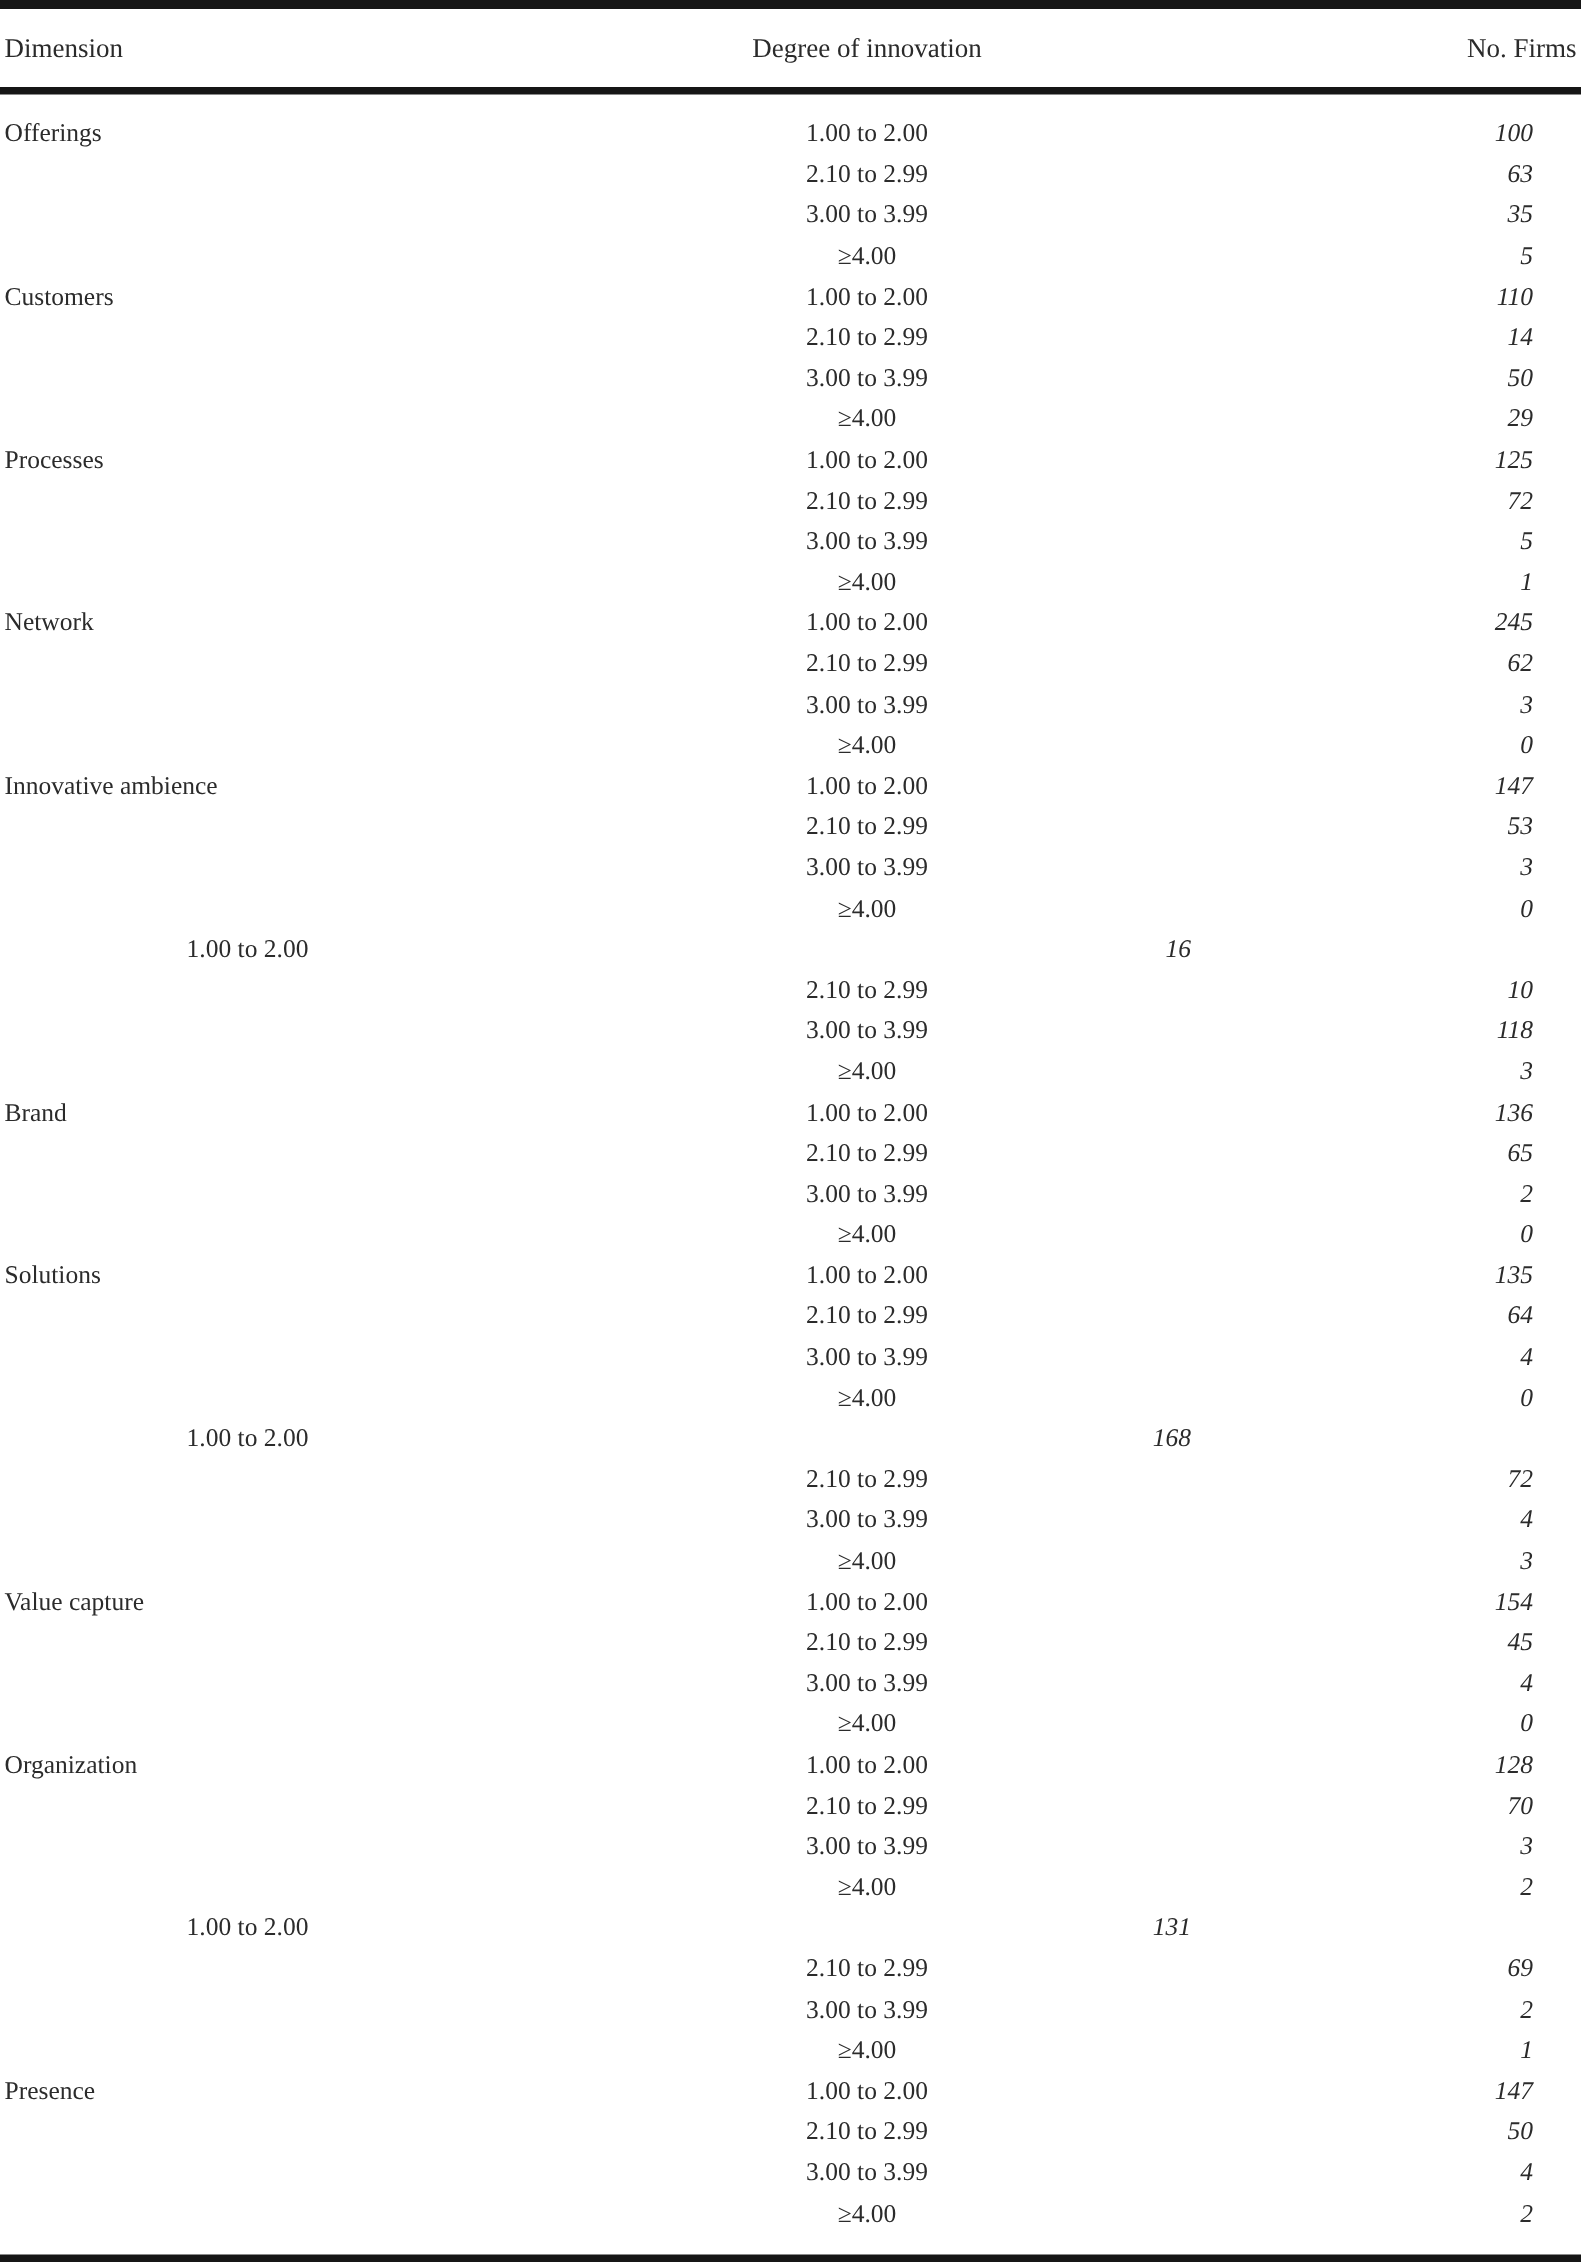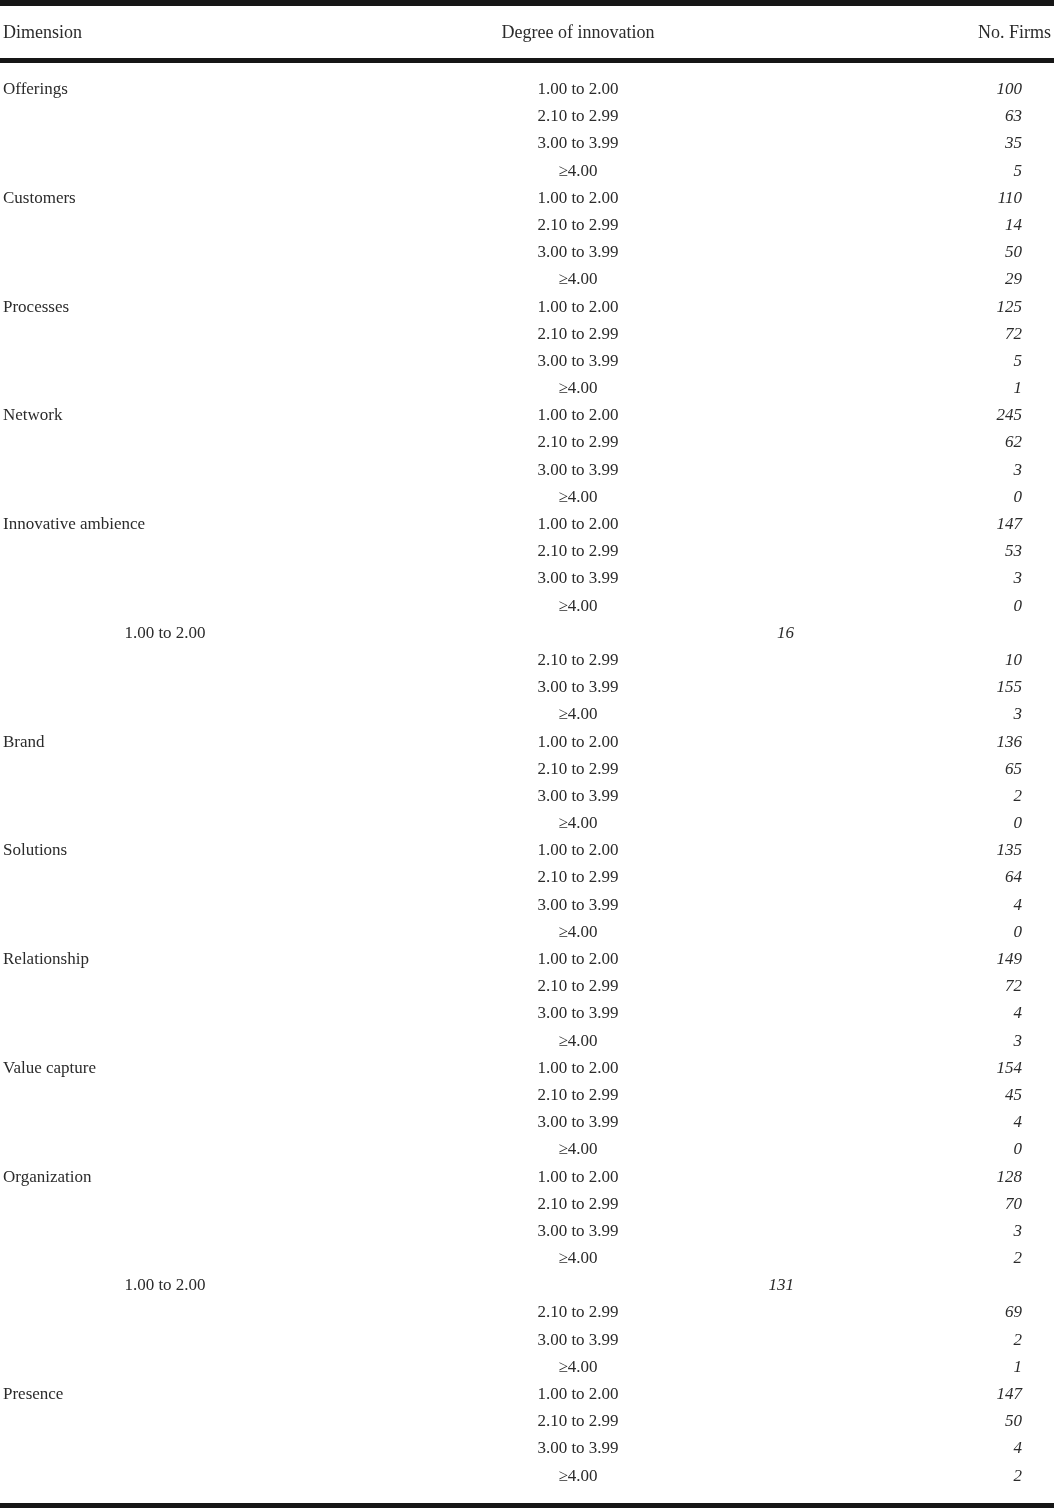--- a/index.html
+++ b/index.html
@@ -170,21 +170,21 @@
       <div class="cell-firms">16</div>
     </div>
     <div class="grid-row data-row">
       <div class="cell-dim"></div>
       <div class="cell-degree">2.10 to 2.99</div>
       <div class="cell-firms">10</div>
     </div>
     <div class="grid-row data-row">
       <div class="cell-dim"></div>
       <div class="cell-degree">3.00 to 3.99</div>
-      <div class="cell-firms">155</div>
+      <div class="cell-firms">118</div>
     </div>
     <div class="grid-row data-row">
       <div class="cell-dim"></div>
       <div class="cell-degree">≥4.00</div>
       <div class="cell-firms">3</div>
     </div>
     <div class="grid-row data-row">
       <div class="cell-dim">Brand</div>
       <div class="cell-degree">1.00 to 2.00</div>
       <div class="cell-firms">136</div>
@@ -218,23 +218,22 @@
       <div class="cell-dim"></div>
       <div class="cell-degree">3.00 to 3.99</div>
       <div class="cell-firms">4</div>
     </div>
     <div class="grid-row data-row">
       <div class="cell-dim"></div>
       <div class="cell-degree">≥4.00</div>
       <div class="cell-firms">0</div>
     </div>
     <div class="grid-row data-row">
-      <div class="cell-dim">Relationship</div>
-      <div class="cell-degree">1.00 to 2.00</div>
-      <div class="cell-firms">149</div>
+      <div class="cell-degree">1.00 to 2.00</div>
+      <div class="cell-firms">168</div>
     </div>
     <div class="grid-row data-row">
       <div class="cell-dim"></div>
       <div class="cell-degree">2.10 to 2.99</div>
       <div class="cell-firms">72</div>
     </div>
     <div class="grid-row data-row">
       <div class="cell-dim"></div>
       <div class="cell-degree">3.00 to 3.99</div>
       <div class="cell-firms">4</div>

